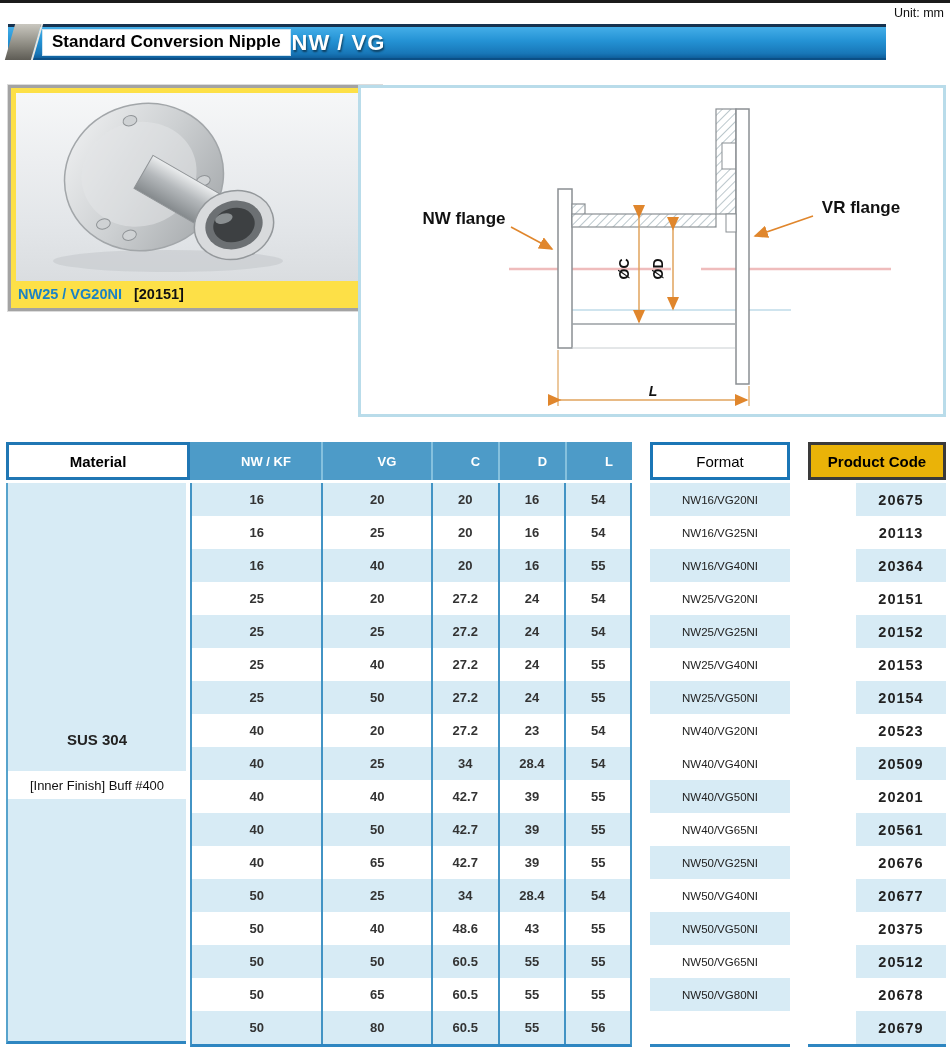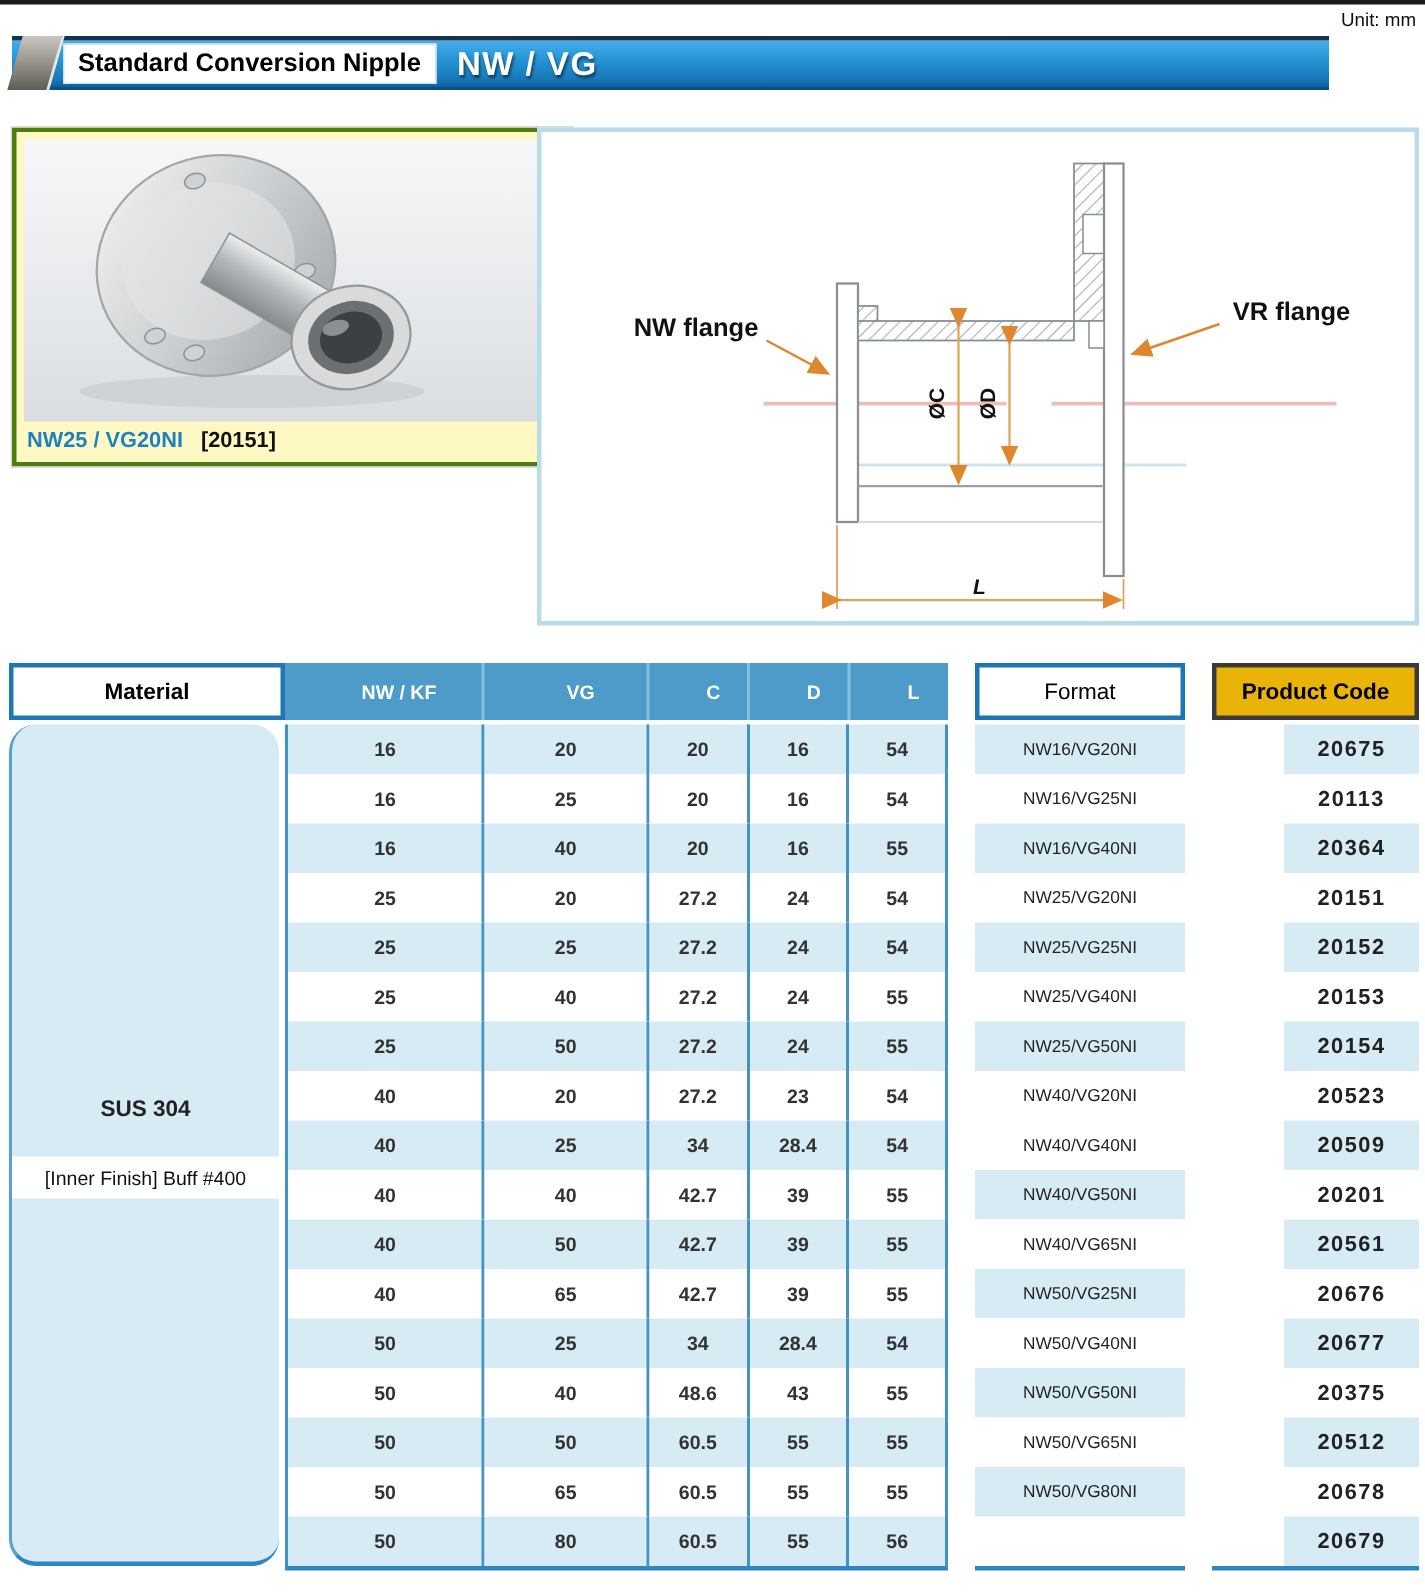--- a/index.html
+++ b/index.html
@@ -23,28 +23,28 @@
     position:absolute;left:2px;top:-3px;width:26px;height:36px;
     background:linear-gradient(180deg,#c9c7bf,#8a887f 60%,#5e5c55);
     transform:skewX(-16deg);border-right:2px solid #e8e6e0;
   }
   .title-box{
     margin-left:34px;background:#ffffff;color:#000;font-weight:bold;
     font-size:17px;padding:3px 9px 4px 9px;border:1px solid #cfe3ef;line-height:1.1;
     white-space:nowrap;
   }
   .title-series{
-    margin-left:14px;color:#ffffff;font-weight:bold;font-size:22px;letter-spacing:1px;
+    margin-left:1px;color:#ffffff;font-weight:bold;font-size:22px;letter-spacing:1px;
     text-shadow:1px 2px 2px rgba(0,0,0,0.5);white-space:nowrap;
   }
 
   
   .photo-panel{
     position:absolute;left:8px;top:85px;width:374px;height:226px;box-sizing:border-box;
-    border:3px solid #4d7c0f;outline:1px solid #dcdcdc;background:#fef9c3;padding:5px;
+    border:3px solid #a3a3a3;outline:1px solid #dcdcdc;background:#fde047;padding:5px;
   }
   .photo-area{width:100%;height:188px;background:linear-gradient(180deg,#f6f7f8,#e3e6e9 70%,#dadde0);overflow:hidden;}
   .photo-caption{height:22px;display:flex;align-items:center;gap:12px;padding-left:2px;margin-top:2px;}
   .cap-model{color:#1b82c4;font-weight:bold;font-size:14.5px;}
   .cap-code{color:#111;font-weight:bold;font-size:14.5px;}
 
   
   .drawing-panel{
     position:absolute;left:358px;top:85px;width:588px;height:332px;box-sizing:border-box;
     border:3px solid #b9dcea;background:#ffffff;
@@ -64,21 +64,21 @@
     color:#ffffff;font-weight:bold;font-size:13px;border-right:2px solid #85c1de;padding-left:20px;
   }
   .th-blue:last-child{border-right:none;}
   .w-nw{width:132px;} .w-vg{width:110px;} .w-c{width:67px;} .w-d{width:67px;} .w-l{width:64px;}
   .th-format{left:644px;width:140px;background:#fff;border:3px solid #1b76b6;font-size:15px;font-weight:500;color:#000;}
   .th-code{left:802px;width:138px;background:#eab308;border:3px solid #3a3a3a;font-size:15px;font-weight:600;color:#000;}
 
   .tbody{position:relative;height:564px;margin-top:3px;}
   .material-cell{
     position:absolute;left:0;top:0;width:180px;height:561px;background:#d7ebf5;
-    border-left:2px solid #57a3cc;box-sizing:border-box;border-bottom:3px solid #2e86c1;border-radius:18px;
+    border-left:2px solid #57a3cc;box-sizing:border-box;border-bottom:3px solid #2e86c1;
   }
   .mat-name{position:absolute;top:248px;left:0;width:100%;text-align:center;font-weight:bold;font-size:15px;color:#222;}
   .mat-finish{
     position:absolute;top:288px;left:0;width:100%;height:28px;background:#ffffff;
     display:flex;align-items:center;justify-content:center;font-size:13px;color:#111;
   }
   .data-block{
     position:absolute;left:184px;top:0;width:442px;height:564px;box-sizing:border-box;
     border-left:2px solid #4293c4;border-right:2px solid #4293c4;border-bottom:3px solid #2e86c1;
   }

